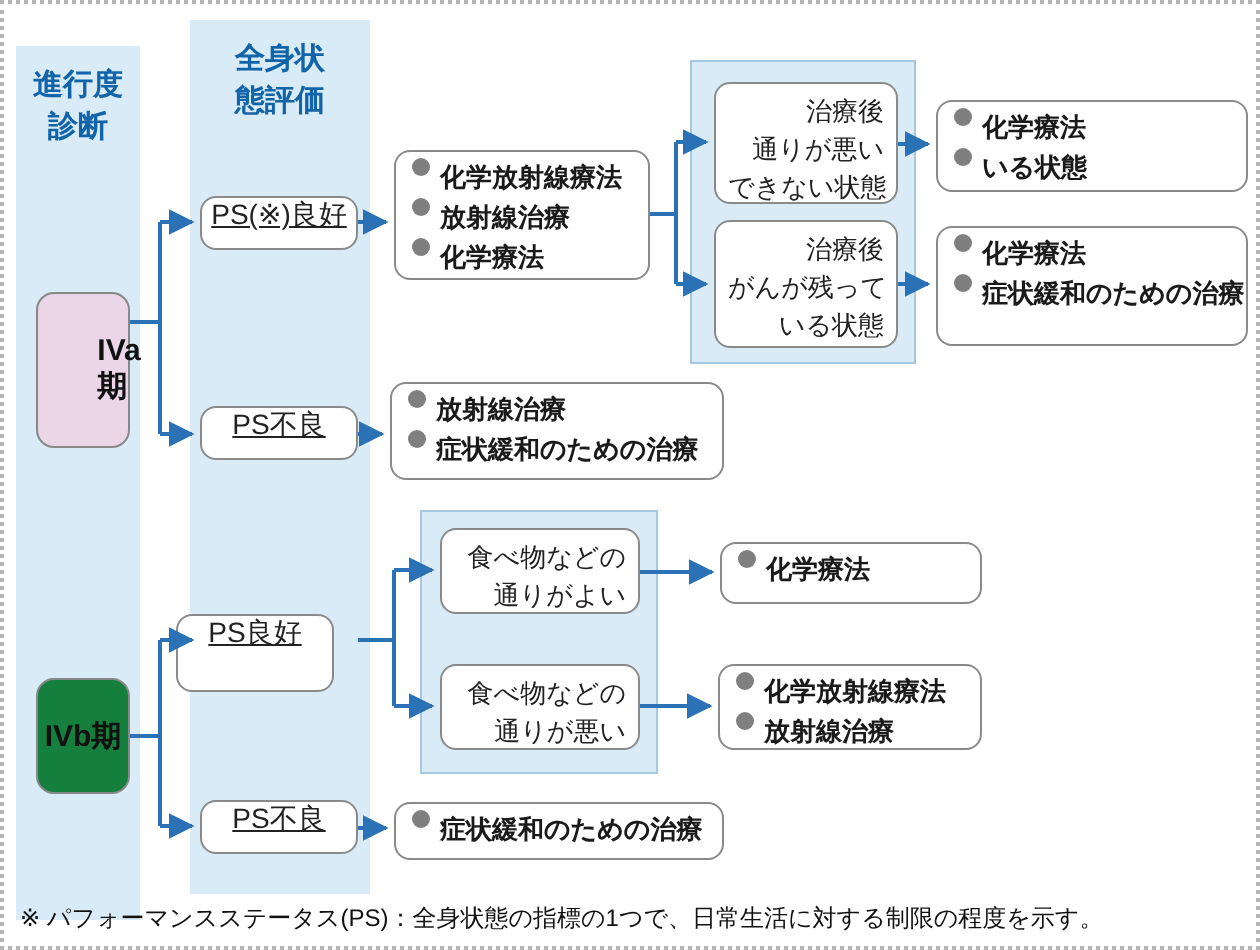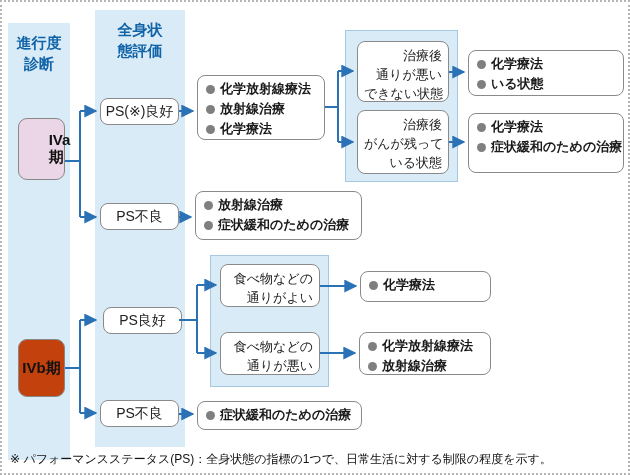--- a/index.html
+++ b/index.html
@@ -1,28 +1,28 @@
 <!DOCTYPE html>
 <html><head>
 <meta charset="utf-8">
 <style>
   html,body{margin:0;padding:0;background:#fff;font-family:"Liberation Sans","DejaVu Sans",sans-serif;}
   .canvas{position:relative;width:630px;height:475px;box-sizing:border-box;background:#ffffff;border:2px dotted #b5b5b5;overflow:hidden;}
   .col{position:absolute;background:#d9ebf7;}
   .col-title{padding-top:9px;text-align:center;font-weight:bold;font-size:15px;line-height:21px;color:#1264a8;}
   .col-title span{display:block;}
   .stage{position:absolute;background:#ead6e6;border:1.5px solid #888;border-radius:9px;display:flex;align-items:center;justify-content:center;font-weight:bold;font-size:15px;color:#111;box-sizing:border-box;}
-  .stage.ivb{background:#c2410c;}
+  .stage.ivb{background:#15803d;}
   .node{position:absolute;background:#fff;border:1.5px solid #8a8a8a;border-radius:8px;box-sizing:border-box;}
-  .psnode{display:flex;align-items:center;justify-content:center;font-size:14px;color:#222;}
+  .psnode{display:flex;justify-content:center;font-size:14px;color:#222;text-decoration:underline;}
   .condnode{padding:4px 6px;font-size:13px;line-height:19px;color:#222;text-align:right;}
   .condnode span{display:block;white-space:nowrap;}
   .group{position:absolute;background:#d9ebf7;border:1px solid #a6c8e0;box-sizing:border-box;}
   .treat{padding:3px 6px;}
-  .item{display:flex;align-items:center;line-height:20px;white-space:nowrap;}
+  .item{display:flex;align-items:flex-start;line-height:20px;white-space:nowrap;}
   .bullet{width:9px;height:9px;border-radius:50%;background:#7f7f7f;display:inline-block;margin:0 5px 0 2px;flex:none;}
   .item-label{font-weight:bold;font-size:13px;color:#1a1a1a;}
   .footnote{position:absolute;left:8px;top:449px;font-size:12px;color:#111;white-space:nowrap;}
   svg.connectors{position:absolute;left:0;top:0;pointer-events:none;}
 </style>
 </head>
 <body>
 
 <div class="canvas">
 
@@ -35,34 +35,34 @@
   <div class="col" style="left:93px;top:8px;width:90px;height:437px;">
     <div class="col-title">
       <span>全身状</span>
         <span>態評価</span>
     </div>
   </div>
 
   <div class="group" style="left:343px;top:28px;width:113px;height:152px;"></div>
   <div class="group" style="left:208px;top:253px;width:119px;height:132px;"></div>
 
-  <div class="stage" style="left:16px;top:116px;width:47px;height:62px;padding-left:36px;">
+  <div class="stage" style="left:16px;top:144px;width:47px;height:78px;padding-left:36px;">
       <span>IVa期</span>
     </div>
   <div class="stage ivb" style="left:16px;top:337px;width:47px;height:58px;">
       <span>IVb期</span>
     </div>
 
   <div class="node psnode" style="left:98px;top:96px;width:79px;height:27px;">
       <span>PS(※)良好</span>
     </div>
   <div class="node psnode" style="left:98px;top:201px;width:79px;height:27px;">
       <span>PS不良</span>
     </div>
-  <div class="node psnode" style="left:101px;top:305px;width:79px;height:27px;">
+  <div class="node psnode" style="left:86px;top:305px;width:79px;height:39px;">
       <span>PS良好</span>
     </div>
   <div class="node psnode" style="left:98px;top:398px;width:79px;height:27px;">
       <span>PS不良</span>
     </div>
 
   <div class="node condnode" style="left:355px;top:39px;width:92px;height:61px;">
     <span>治療後</span>
     <span>通りが悪い</span>
     <span>できない状態</span>

